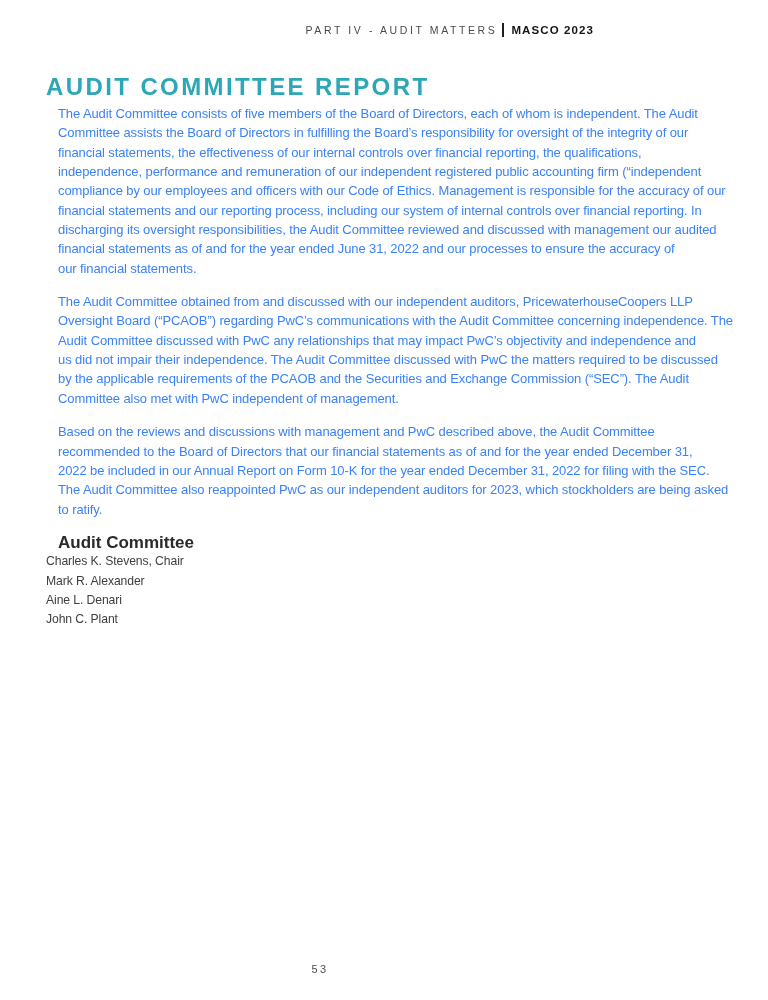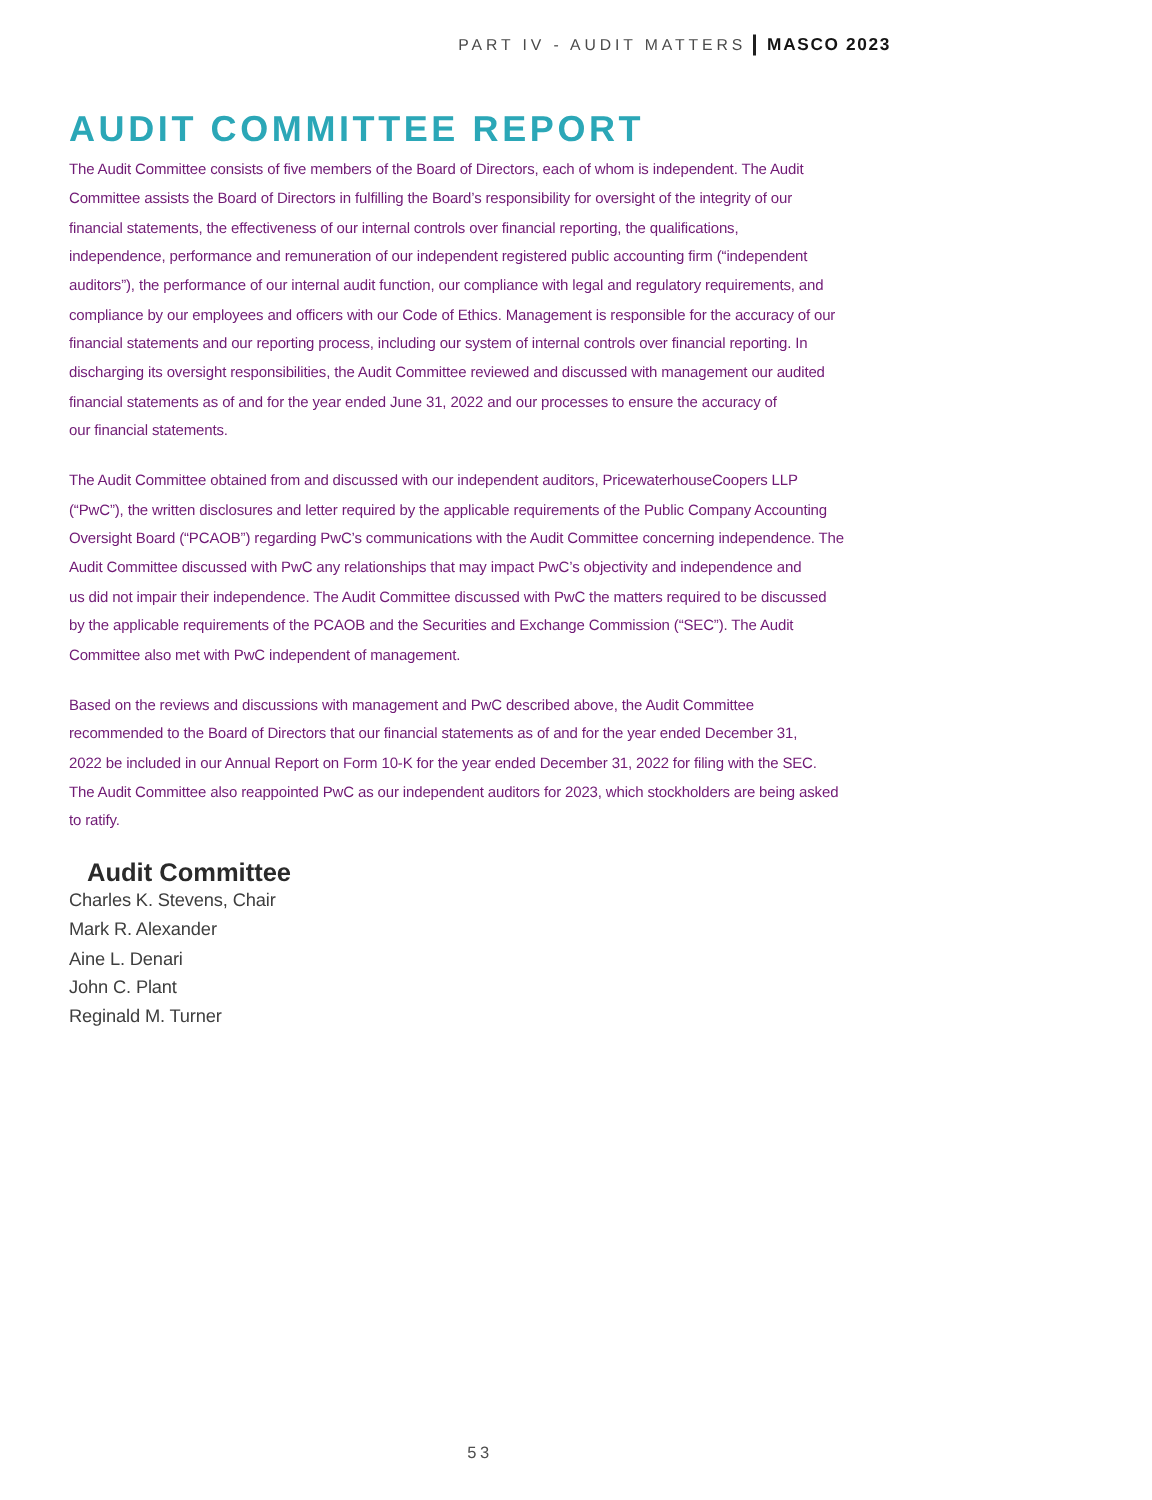--- a/index.html
+++ b/index.html
@@ -59,25 +59,26 @@
   .body-copy {
     position: absolute;
     left: 46px;
     top: 104px;
     width: 700px;
   }
   .para {
     margin: 0 0 14px 0;
   }
   .line {
-    font-size: 10px;
+    font-size: 13px;
     line-height: 19.35px;
     letter-spacing: -0.1px;
-    color: #701a75;
+    color: #3b82f6;
     white-space: nowrap;
+    margin-left: 12px;
   }
   
   .sig-heading {
     font-size: 17px;
     line-height: 19.35px;
     font-weight: bold;
     color: #2a2a2a;
     margin-left: 12px;
   }
   .member {
@@ -113,31 +114,29 @@
 
   <h1 class="title">AUDIT COMMITTEE REPORT</h1>
 
   <div class="body-copy">
 
     <div class="para">
       <div class="line">The Audit Committee consists of five members of the Board of Directors, each of whom is independent. The Audit</div>
       <div class="line">Committee assists the Board of Directors in fulfilling the Board’s responsibility for oversight of the integrity of our</div>
       <div class="line">financial statements, the effectiveness of our internal controls over financial reporting, the qualifications,</div>
       <div class="line">independence, performance and remuneration of our independent registered public accounting firm (“independent</div>
-      <div class="line">auditors”), the performance of our internal audit function, our compliance with legal and regulatory requirements, and</div>
       <div class="line">compliance by our employees and officers with our Code of Ethics. Management is responsible for the accuracy of our</div>
       <div class="line">financial statements and our reporting process, including our system of internal controls over financial reporting. In</div>
       <div class="line">discharging its oversight responsibilities, the Audit Committee reviewed and discussed with management our audited</div>
       <div class="line">financial statements as of and for the year ended June 31, 2022 and our processes to ensure the accuracy of</div>
       <div class="line">our financial statements.</div>
     </div>
 
     <div class="para">
       <div class="line">The Audit Committee obtained from and discussed with our independent auditors, PricewaterhouseCoopers LLP</div>
-      <div class="line">(“PwC”), the written disclosures and letter required by the applicable requirements of the Public Company Accounting</div>
       <div class="line">Oversight Board (“PCAOB”) regarding PwC’s communications with the Audit Committee concerning independence. The</div>
       <div class="line">Audit Committee discussed with PwC any relationships that may impact PwC’s objectivity and independence and</div>
       <div class="line">us did not impair their independence. The Audit Committee discussed with PwC the matters required to be discussed</div>
       <div class="line">by the applicable requirements of the PCAOB and the Securities and Exchange Commission (“SEC”). The Audit</div>
       <div class="line">Committee also met with PwC independent of management.</div>
     </div>
 
     <div class="para">
       <div class="line">Based on the reviews and discussions with management and PwC described above, the Audit Committee</div>
       <div class="line">recommended to the Board of Directors that our financial statements as of and for the year ended December 31,</div>
@@ -145,21 +144,20 @@
       <div class="line">The Audit Committee also reappointed PwC as our independent auditors for 2023, which stockholders are being asked</div>
       <div class="line">to ratify.</div>
     </div>
 
     <div class="sig">
       <div class="sig-heading">Audit Committee</div>
       <div class="member">Charles K. Stevens, Chair</div>
       <div class="member">Mark R. Alexander</div>
       <div class="member">Aine L. Denari</div>
       <div class="member">John C. Plant</div>
-      <div class="member">Reginald M. Turner</div>
     </div>
 
   </div>
 
   <div class="footer">
     <span class="page-num">53</span>
   </div>
 
 </div>
 

